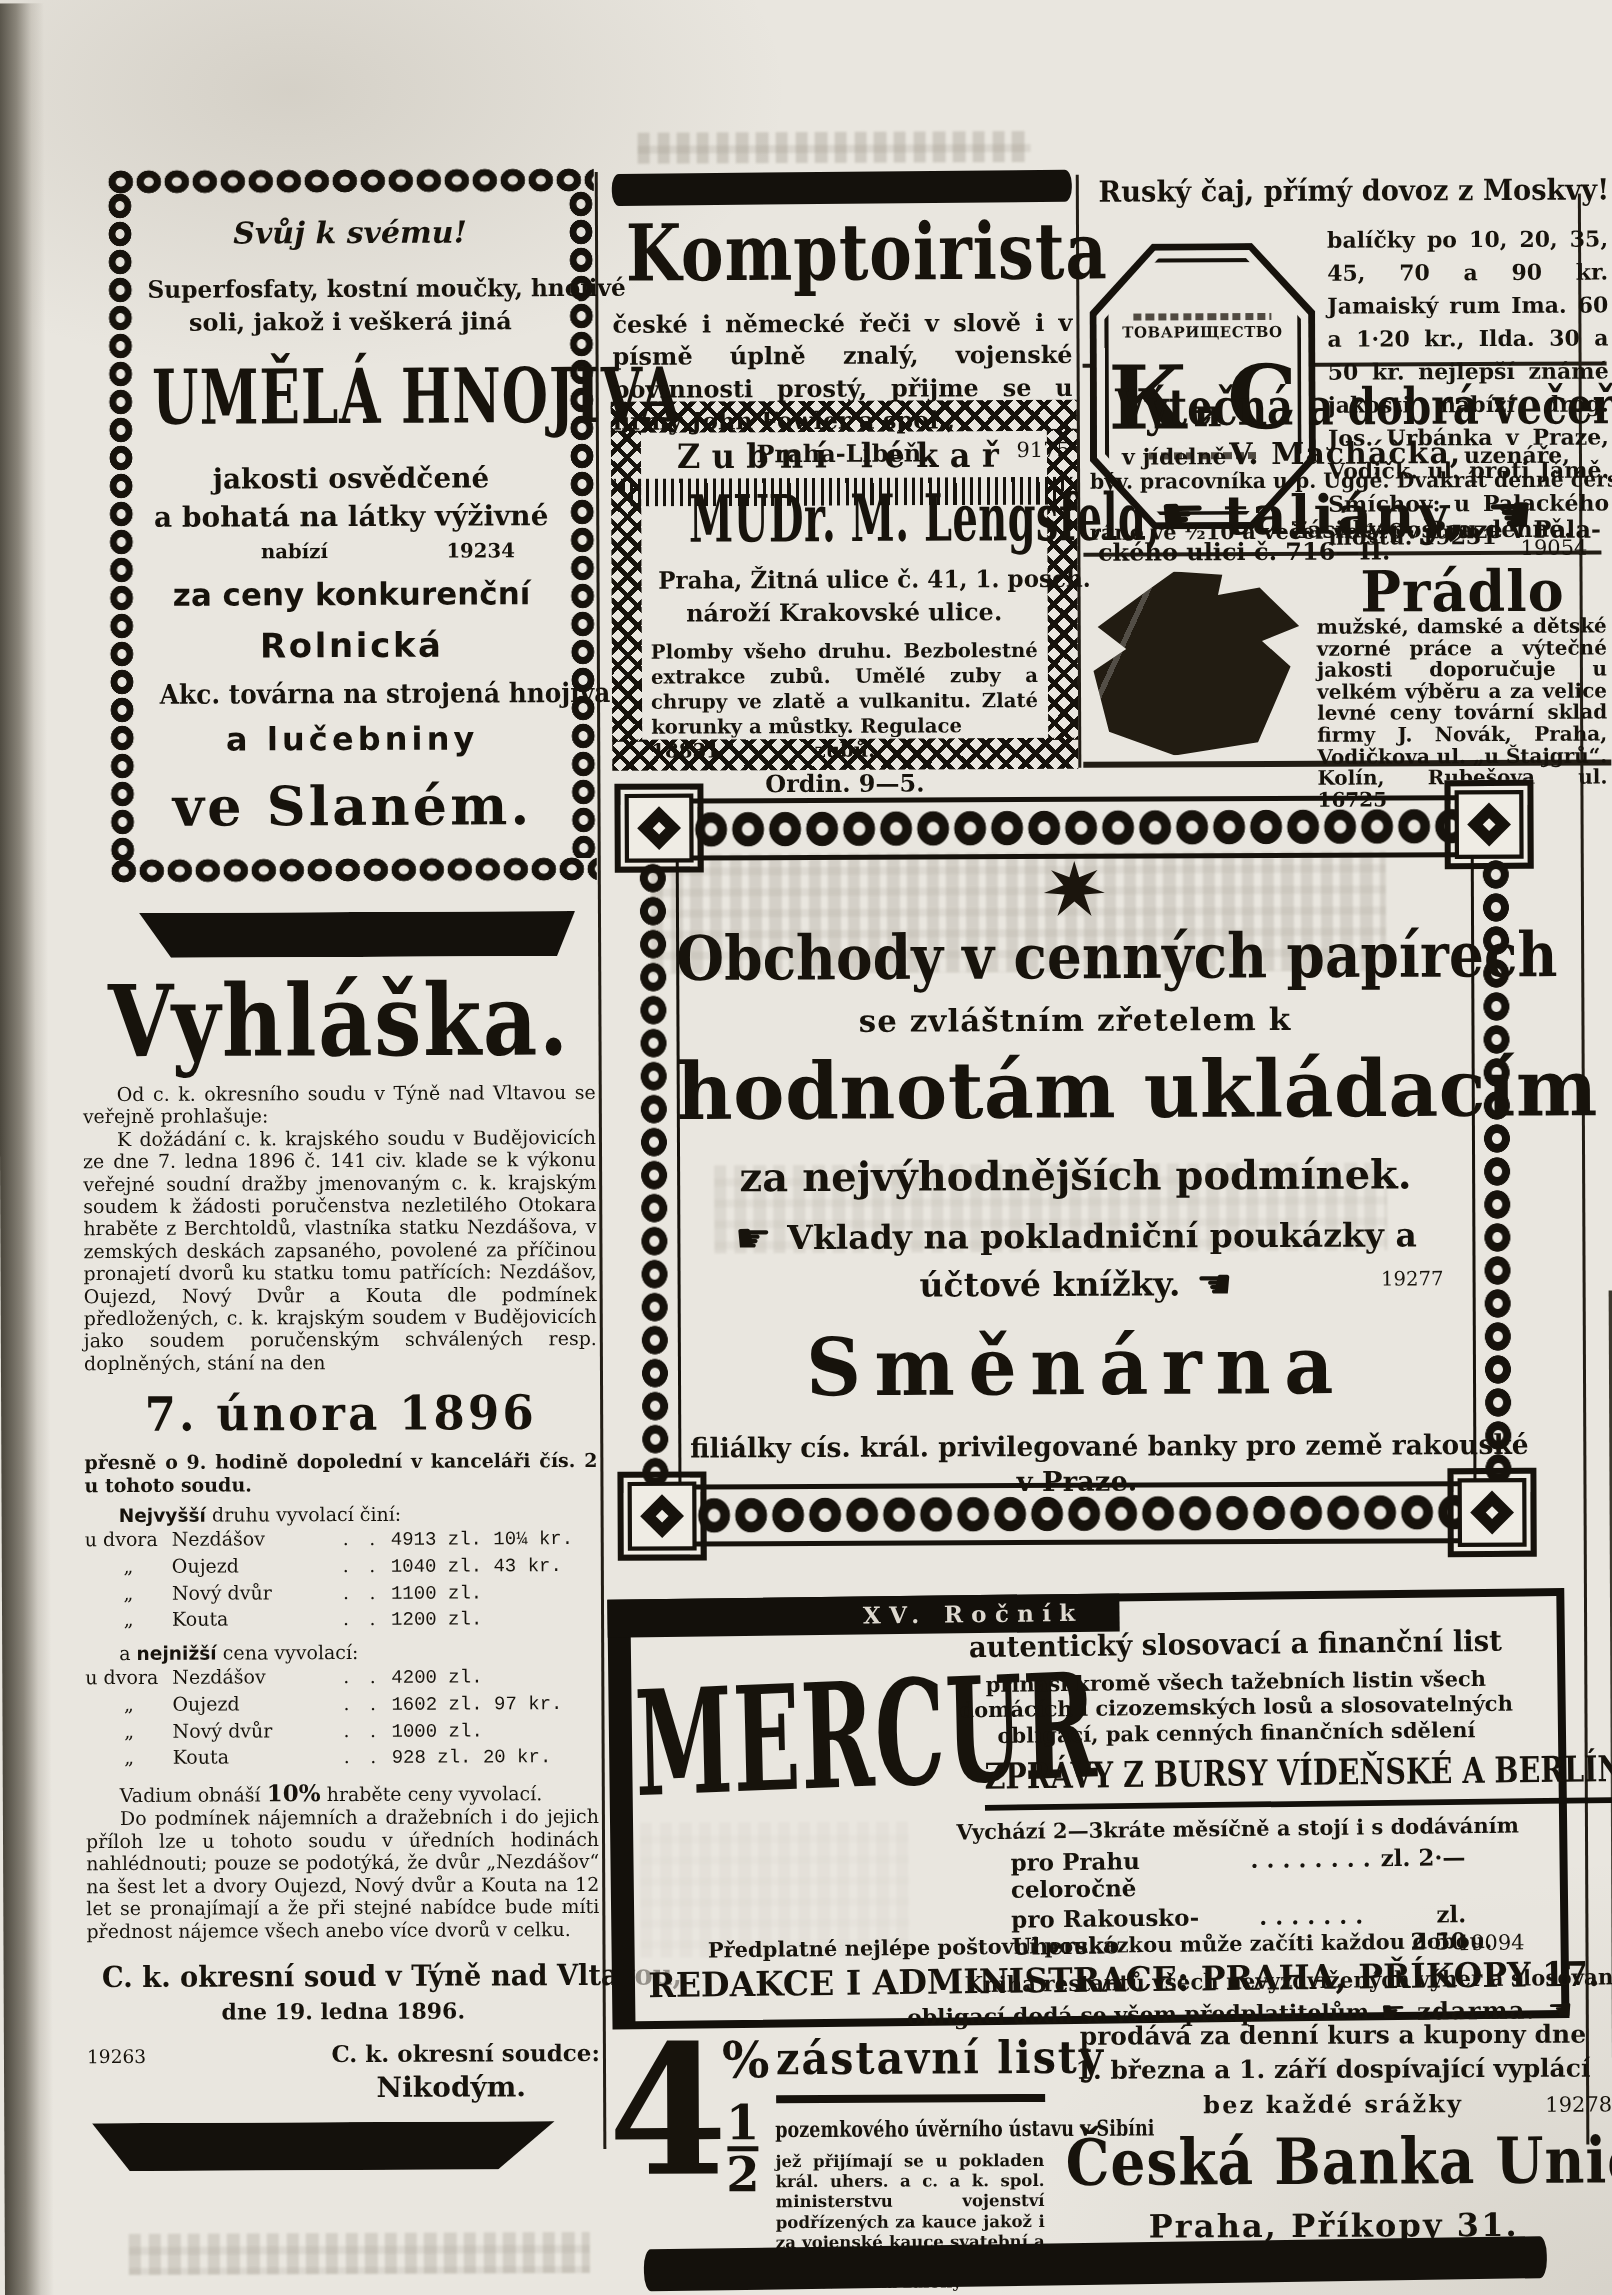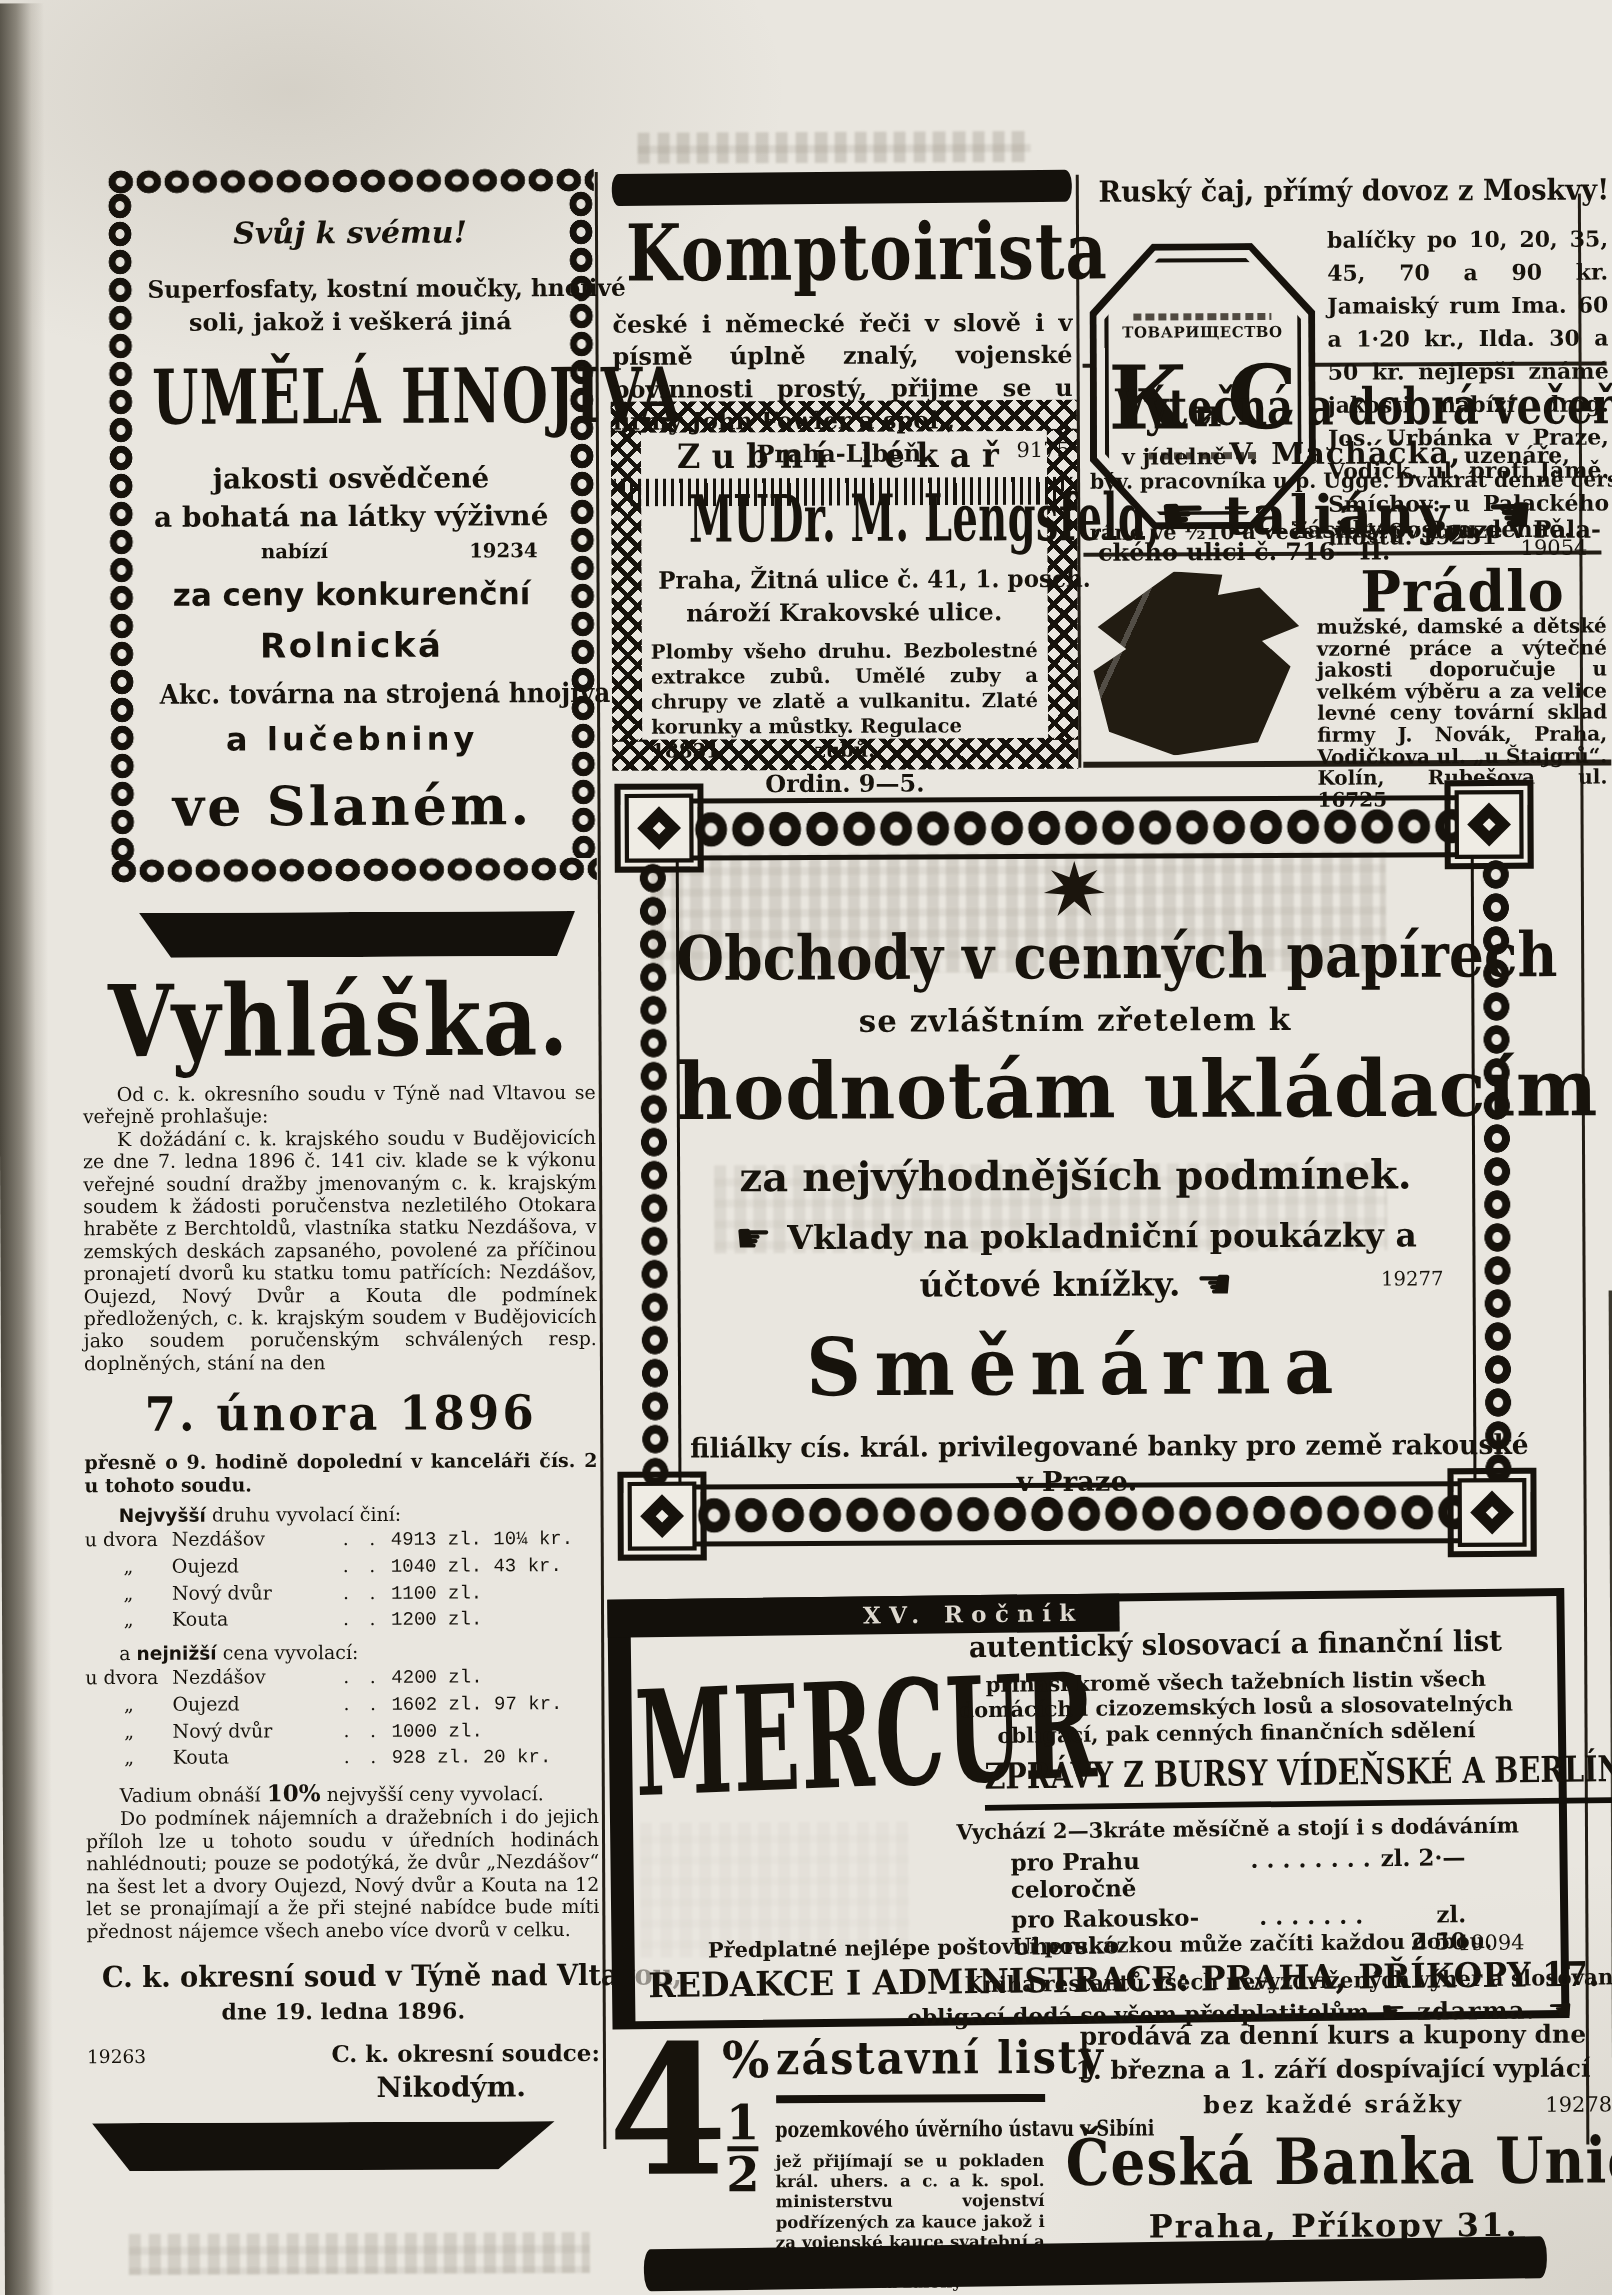--- a/index.html
+++ b/index.html
@@ -87,21 +87,21 @@
     <div class="abs chainV" style="right:0;top:24px;bottom:24px;width:26px;"></div>
     <div class="abs" style="left:34px;top:33px;width:418px;">
       <div class="ctr i b" style="font-size:30px;margin-top:14.5px;">Svůj k svému!</div>
       <div class="ctr b nw" style="font-size:24px;margin-top:24px;transform:scaleX(.97);">Superfosfaty, kostní moučky, hnojivé</div>
       <div class="ctr b" style="font-size:24px;margin-top:4.1px;">soli, jakož i veškerá jiná</div>
       <div class="ctr b nw" style="font-size:56px;margin-top:27px;transform:scale(.95,1.35);letter-spacing:1px;">UMĚLÁ HNOJIVA</div>
       <div class="ctr b" style="font-size:28px;margin-top:33px;">jakosti osvědčené</div>
       <div class="ctr b" style="font-size:28px;margin-top:5.2px;">a bohatá na látky výživné</div>
       <div style="display:flex;margin-top:7.2px;font-size:19.7px;">
         <span class="b" style="flex:1;text-align:center;">nabízí</span>
-        <span class="b" style="width:114px;text-align:center;">19234</span>
+        <span class="b" style="width:114px;text-align:left;">19234</span>
       </div>
       <div class="ctr b sans" style="font-size:31px;margin-top:13.5px;">za ceny konkurenční</div>
       <div class="ctr b sans" style="font-size:34px;margin-top:12.4px;letter-spacing:2.6px;">Rolnická</div>
       <div class="ctr b nw" style="font-size:27px;margin-top:13.5px;transform:scaleX(.92);">Akc. továrna na strojená hnojiva</div>
       <div class="ctr b sans" style="font-size:32px;margin-top:10.4px;letter-spacing:4.1px;">a lučebniny</div>
       <div class="ctr b" style="font-size:54px;margin-top:16.6px;letter-spacing:3.1px;">ve Slaném.</div>
     </div>
   </div>
 
   <div class="abs trap" style="left:122px;top:910px;width:454px;height:45px;clip-path:polygon(4% 0,100% 0,96% 100%,11% 100%);"></div>
@@ -171,21 +171,21 @@
         </div>
     <div class="prow">
           <span class="pre ctr">„</span>
           <span class="nm">Kouta</span>
           <span class="dt">. . . . . .</span>
           <span class="vl">928 zl. 20 kr.</span>
         </div>
     <p style="margin:8.3px 0 0 0;text-indent:34px;">
       <span>Vadium obnáší</span>
       <span class="b" style="font-size:23px;">10%</span>
-      <span>nejvyšší ceny vyvolací.</span>
+      <span>hraběte ceny vyvolací.</span>
     </p>
     <p style="margin:0;text-indent:34px;">
       <span>Do podmínek nájemních a dražebních i do jejich příloh lze u tohoto soudu v úředních hodinách nahlédnouti; pouze se podotýká, že dvůr „Nezdášov“ na šest let a dvory Oujezd, Nový dvůr a Kouta na 12 let se pronajímají a že při stejné nabídce bude míti přednost nájemce všech anebo více dvorů v celku.</span>
     </p>
     <div class="ctr b nw" style="font-size:29px;margin-top:17.6px;transform:scaleX(.94);">C. k. okresní soud v Týně nad Vltavou,</div>
     <div class="ctr b" style="font-size:22px;margin-top:6.2px;">dne 19. ledna 1896.</div>
     <div style="display:flex;justify-content:space-between;align-items:baseline;margin-top:15.5px;">
       <span style="font-size:18.6px;">19263</span>
       <span class="b" style="font-size:23px;">C. k. okresní soudce:</span>
     </div>

